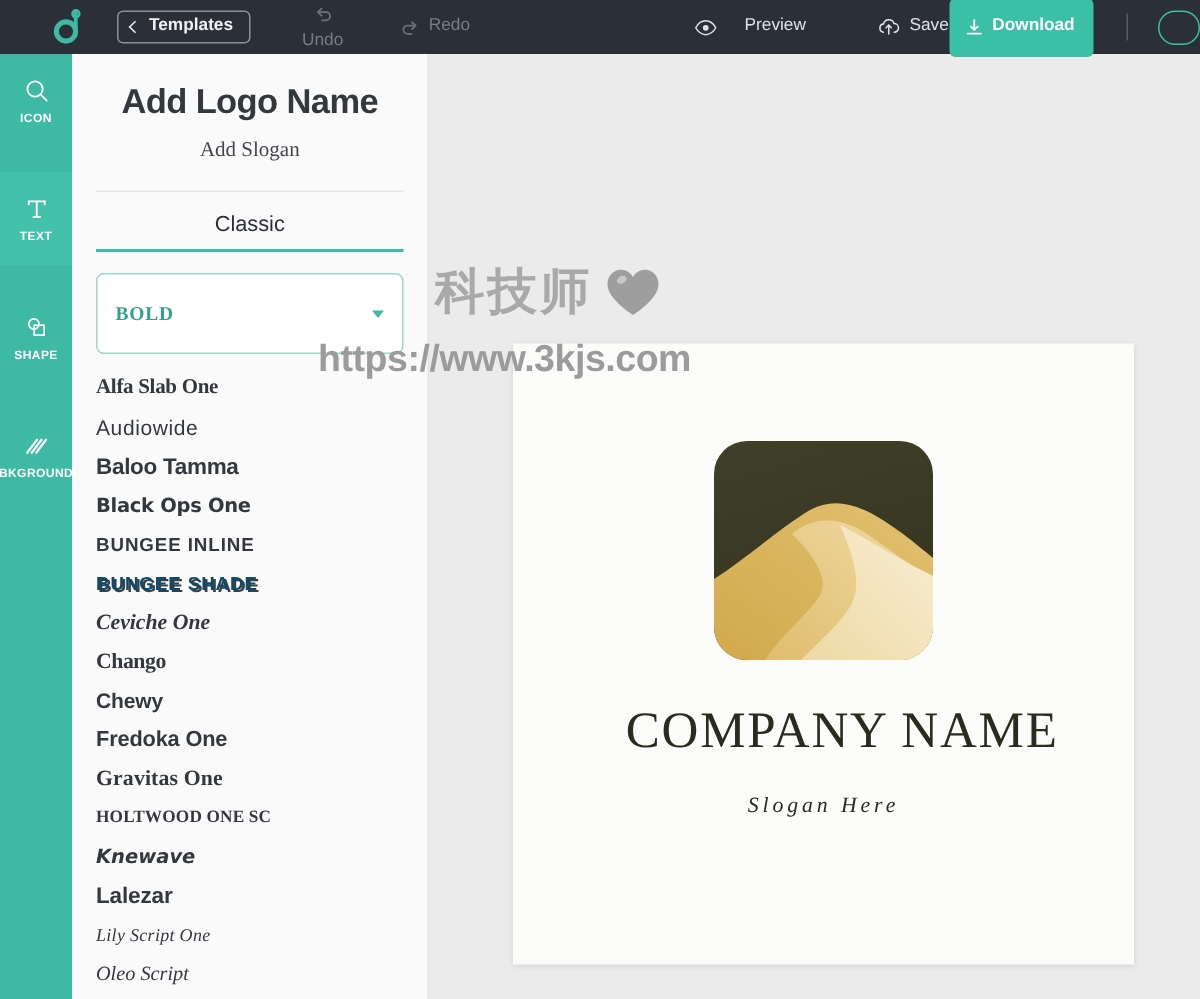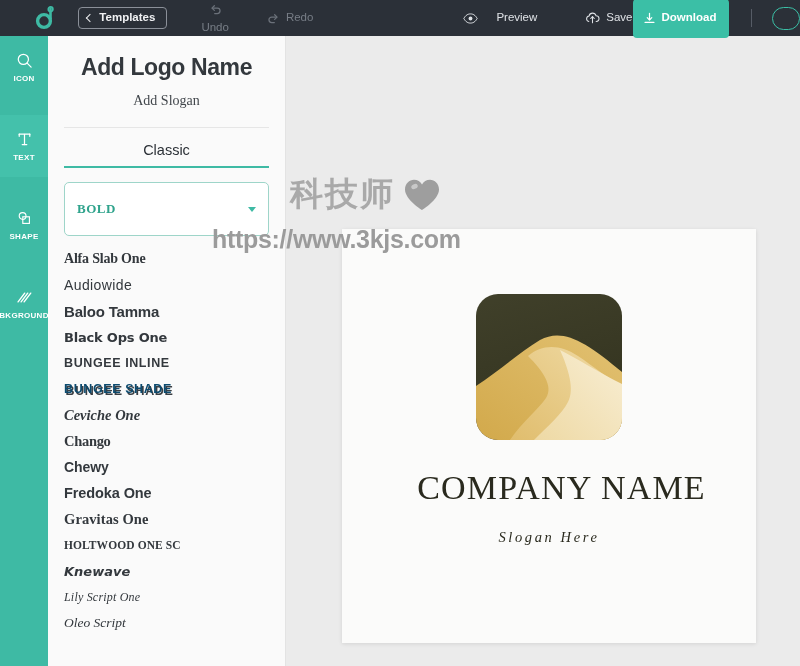--- a/index.html
+++ b/index.html
@@ -355,20 +355,23 @@
           <span class="f-fredoka">Fredoka One</span>
         </div>
       <div class="font-row">
           <span class="f-gravitas">Gravitas One</span>
         </div>
       <div class="font-row">
           <span class="f-holtwood">HOLTWOOD ONE SC</span>
         </div>
       <div class="font-row">
           <span class="f-knewave">Knewave</span>
+        </div>
+      <div class="font-row">
+          <span class="f-lalezar">Lalezar</span>
         </div>
       <div class="font-row">
           <span class="f-lily">Lily Script One</span>
         </div>
       <div class="font-row">
           <span class="f-oleo">Oleo Script</span>
         </div>
     </div>
   </div>
 

